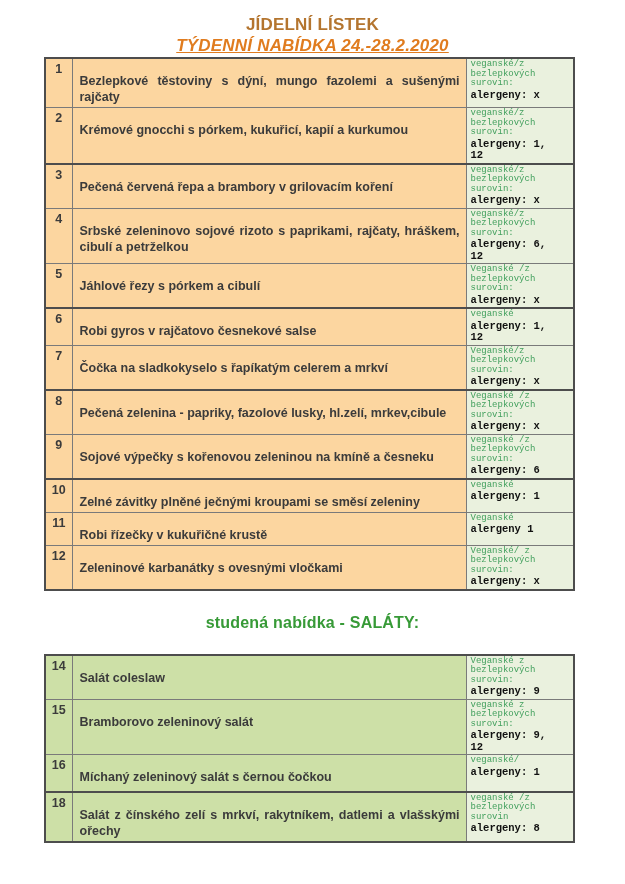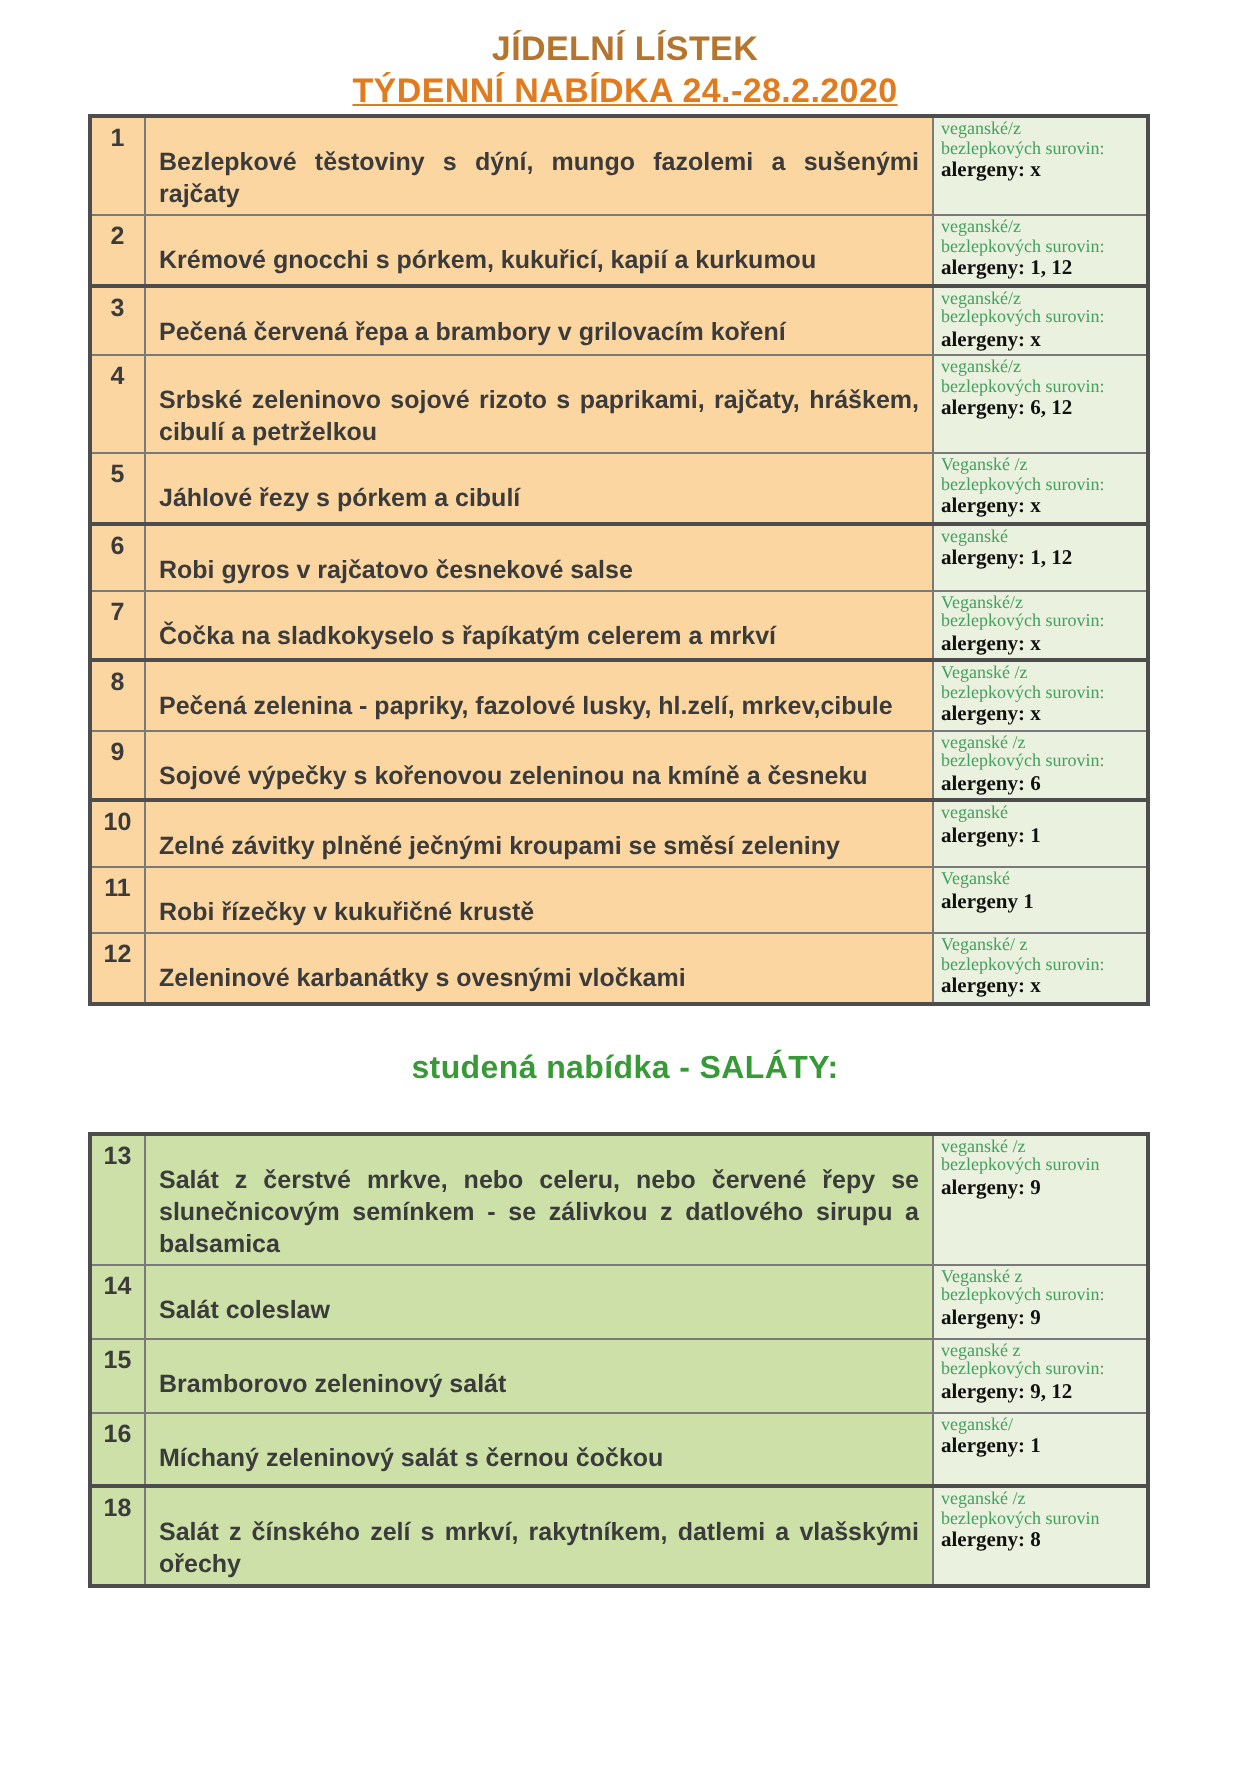--- a/index.html
+++ b/index.html
@@ -16,20 +16,21 @@
     color:#b4752f;
     letter-spacing:.2px;
     line-height:21px;
   }
   .title2{
     font-size:17px;font-weight:bold;
     color:#e07c1f;
     text-decoration:underline;
     letter-spacing:.2px;
     line-height:22px;
+    font-style:italic;
   }
   table.menu{
     border-collapse:collapse;
     table-layout:fixed;
     margin-left:44px;
     width:529px;
     border:2px solid #4d4d4d;
   }
   table.menu td{
     vertical-align:top;
@@ -47,21 +48,21 @@
     font-weight:bold;
     font-size:12.5px;
     color:#3b3b3b;
     padding:14px 6px 2px 7px;
     line-height:16px;
     text-align:justify;
   }
   td.info{
     background:#eaf1de;
     padding:1px 18px 1px 4px;
-    font-family:Liberation Serif, serif;
+    font-family:Liberation Mono, monospace;
   }
   .veg{
     color:#43a05e;
     font-size:9px;
     line-height:9.5px;
   }
   .alg{
     color:#111111;
     font-weight:bold;
     font-size:10.5px;
@@ -201,28 +202,20 @@
   <div class="section-title">studená nabídka - SALÁTY:</div>
 
   <table class="menu t2">
     <colgroup>
       <col style="width:27px">
       <col style="width:394px">
       <col style="width:108px">
     </colgroup>
     <tbody id="salad-tbody">
         <tr>
-          <td class="num">13</td>
-          <td class="dish">Salát z čerstvé mrkve, nebo celeru, nebo červené řepy se slunečnicovým semínkem - se zálivkou z datlového sirupu a balsamica</td>
-          <td class="info">
-            <div class="veg">veganské /z bezlepkových surovin</div>
-            <div class="alg">alergeny: 9</div>
-          </td>
-        </tr>
-        <tr>
           <td class="num">14</td>
           <td class="dish">Salát coleslaw</td>
           <td class="info">
             <div class="veg">Veganské z bezlepkových surovin:</div>
             <div class="alg">alergeny: 9</div>
           </td>
         </tr>
         <tr>
           <td class="num">15</td>
           <td class="dish">Bramborovo zeleninový salát</td>

